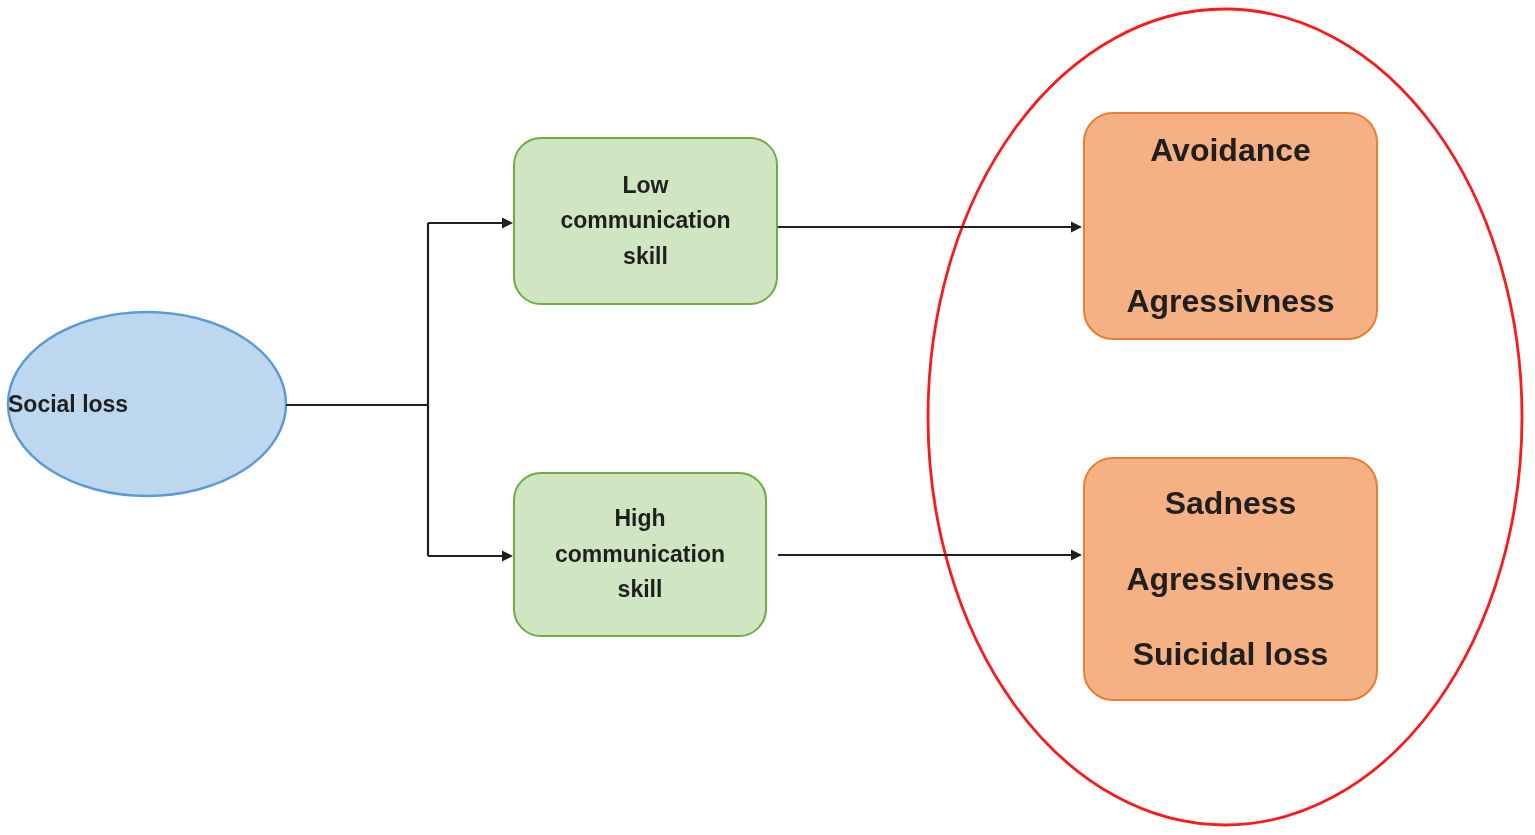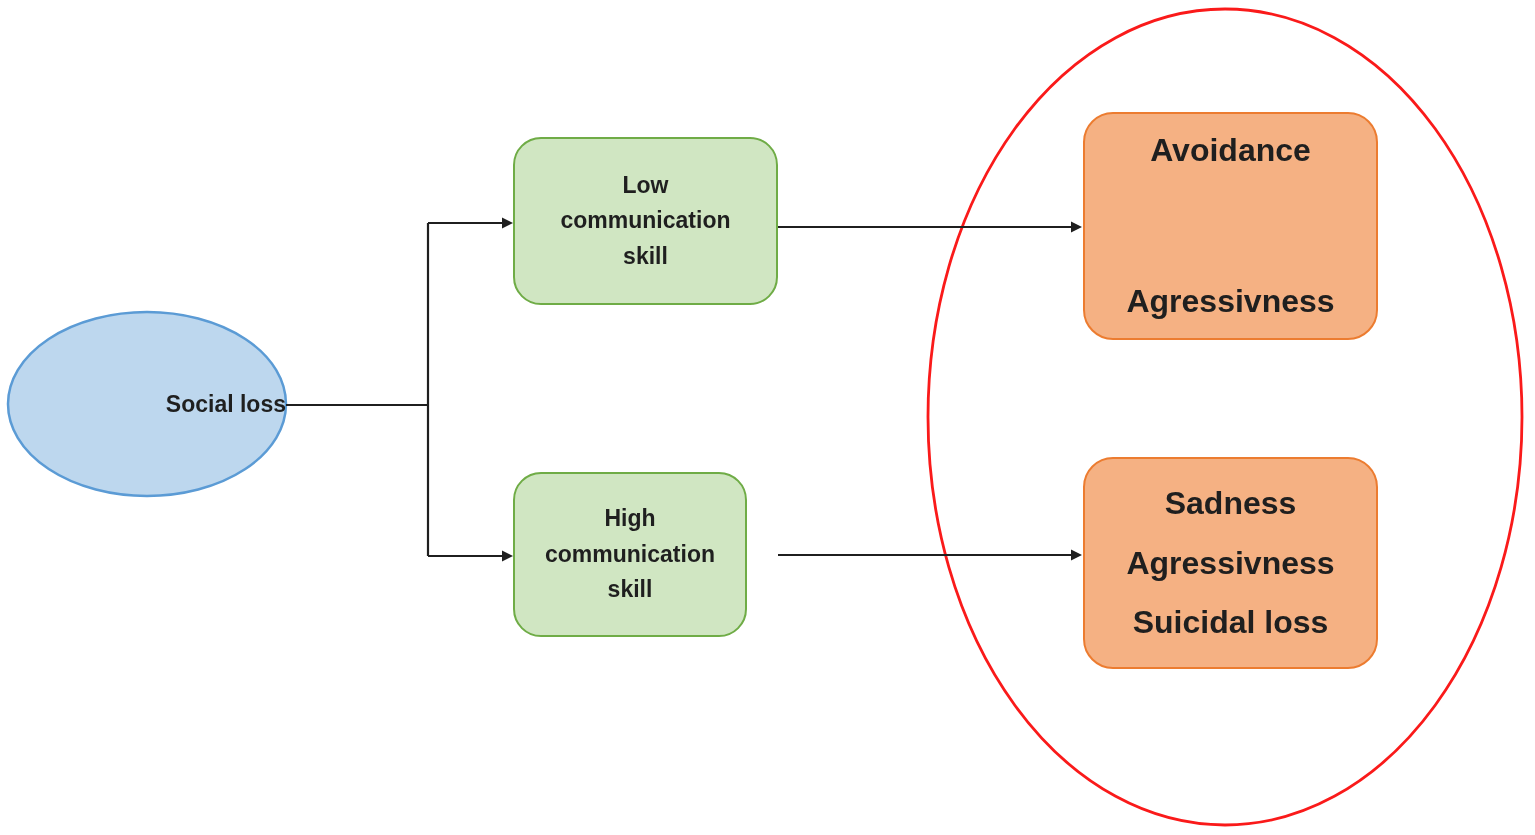--- a/index.html
+++ b/index.html
@@ -55,30 +55,30 @@
   }
   .node.orange {
     background: var(--orange_fill, #F5B183);
     border: 2.6px solid var(--orange_stroke, #EC7C30);
     border-radius: 30px;
     justify-content: space-between;
     font-size: 32px;
     line-height: 1.28;
   }
   #green-low  { left: 513px; top: 137px; width: 265px; height: 168px; }
-  #green-high { left: 513px; top: 472px; width: 234px; height: 165px; }
+  #green-high { left: 513px; top: 472px; width: 254px; height: 165px; }
   #orange-top    { left: 1083px; top: 112px; width: 295px; height: 228px; padding: 16px 16px; }
-  #orange-bottom { left: 1083px; top: 457px; width: 295px; height: 212px; padding: 24px 16px; }
+  #orange-bottom { left: 1083px; top: 457px; width: 295px; height: 244px; padding: 24px 16px; }
   #social-loss-label {
     position: absolute;
     left: 8px; top: 312px;
     width: 278px; height: 185px;
     display: flex;
     align-items: center;
-    justify-content: flex-end;
+    justify-content: flex-start;
     font-size: 23px;
     font-weight: 700;
   }
   .wrapline { display: block; max-width: 240px; }
 </style>
 </head>
 <body>
 
 <div id="canvas">
 

